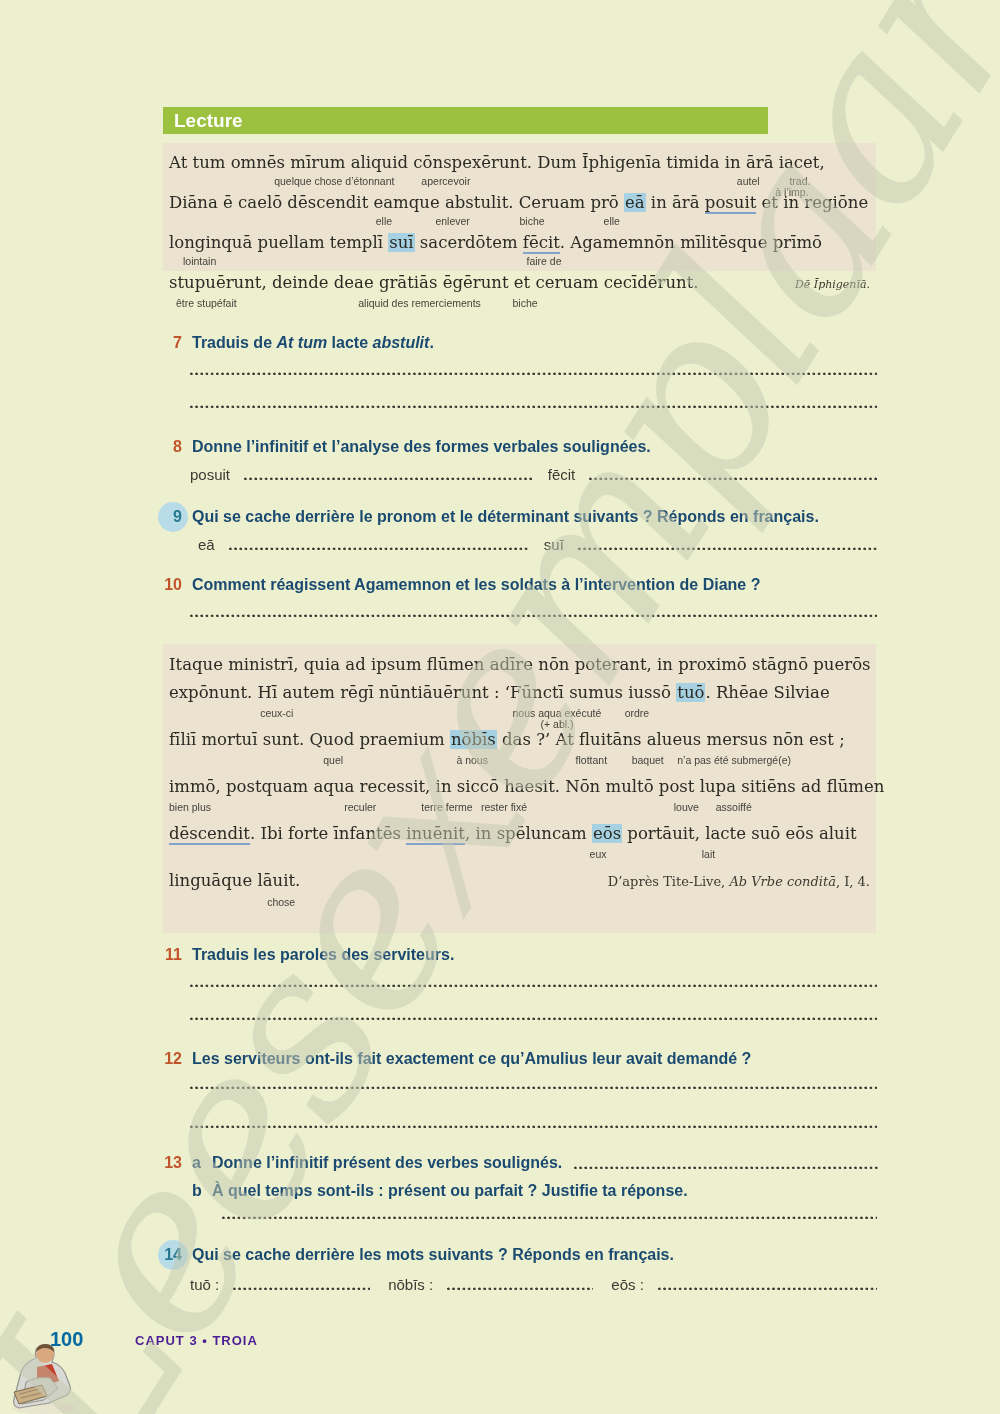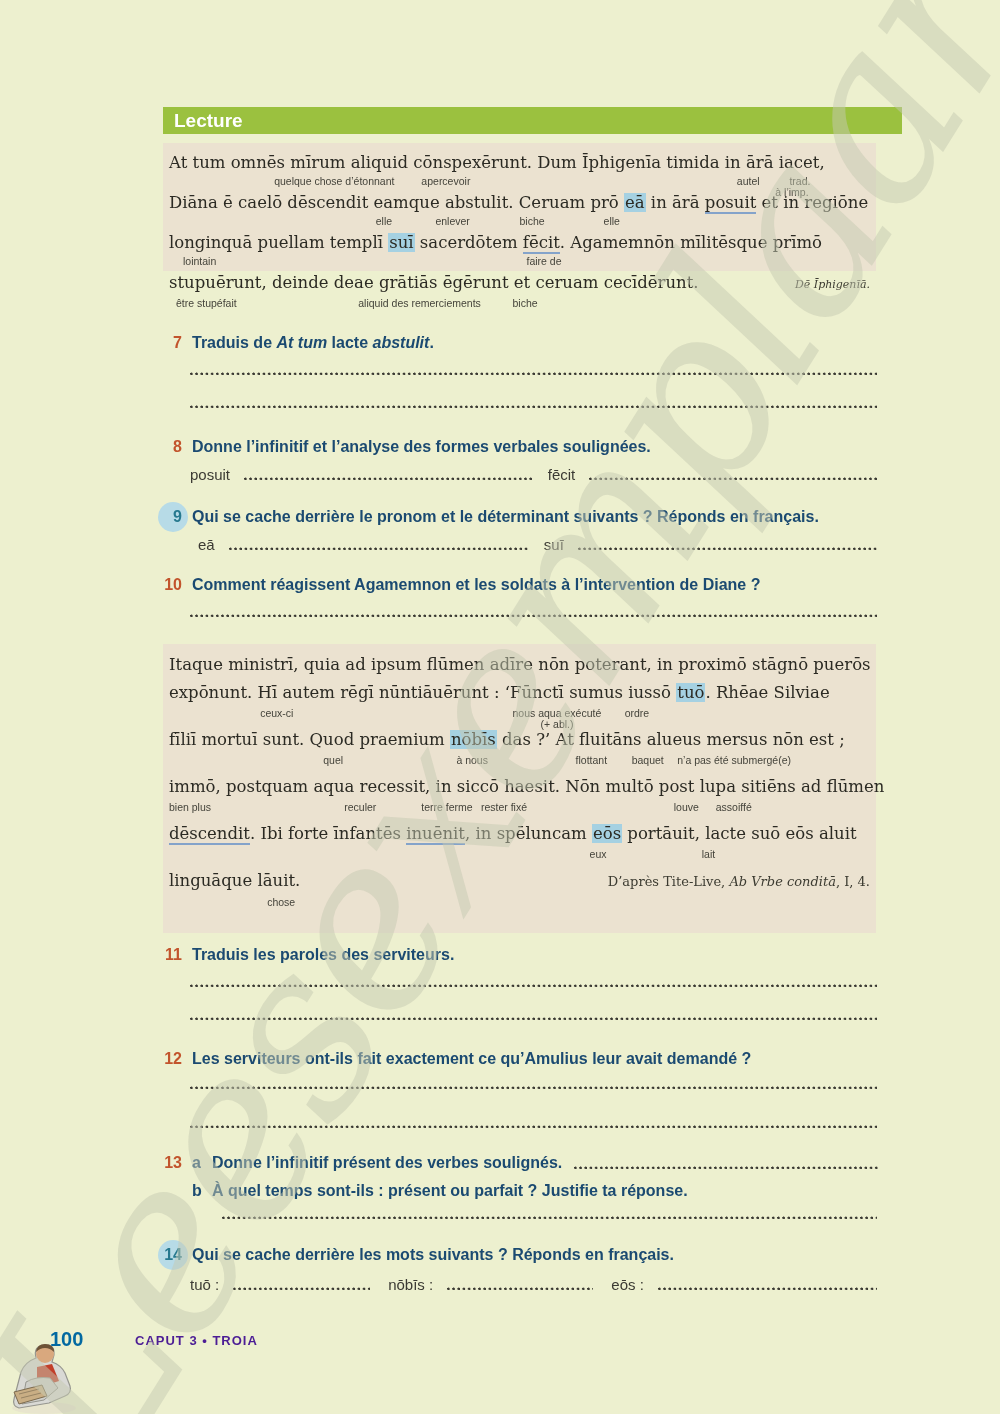--- a/index.html
+++ b/index.html
@@ -3,21 +3,21 @@
 <meta charset="utf-8">
 <style>
   html,body{margin:0;padding:0;}
   .page{position:relative;width:1000px;height:1414px;background:#edf0cf;overflow:hidden;
         font-family:"Liberation Sans",sans-serif;}
   
   .wm{position:absolute;left:50%;top:50%;transform:translate(-50%,-50%) rotate(-58deg);
       font-family:"DejaVu Serif",serif;font-style:italic;font-size:235px;letter-spacing:-6px;
       color:rgba(198,201,178,0.5);white-space:nowrap;z-index:6;pointer-events:none;}
   
-  .bar{position:absolute;left:163px;top:107px;width:739px;height:27px;background:#9bc13f;z-index:1;}
+  .bar{position:absolute;left:163px;top:107px;width:605px;height:27px;background:#9bc13f;z-index:1;}
   .bar span{display:block;color:#ffffff;font-weight:bold;font-size:19px;line-height:27px;padding-left:11px;}
   
   .passage{position:absolute;left:163px;width:713px;background:#ebe2d0;z-index:1;
            padding:7px 6px 0 6px;box-sizing:border-box;}
   .p1{top:143px;height:128px;}
   .p2{top:644px;height:289px;}
   .lat{font-family:"DejaVu Serif",serif;font-size:16.5px;color:#2b2a23;white-space:nowrap;
        display:flex;justify-content:space-between;align-items:baseline;}
   .p1 .lat{line-height:25px;}
   .p2 .lat{line-height:28px;}

